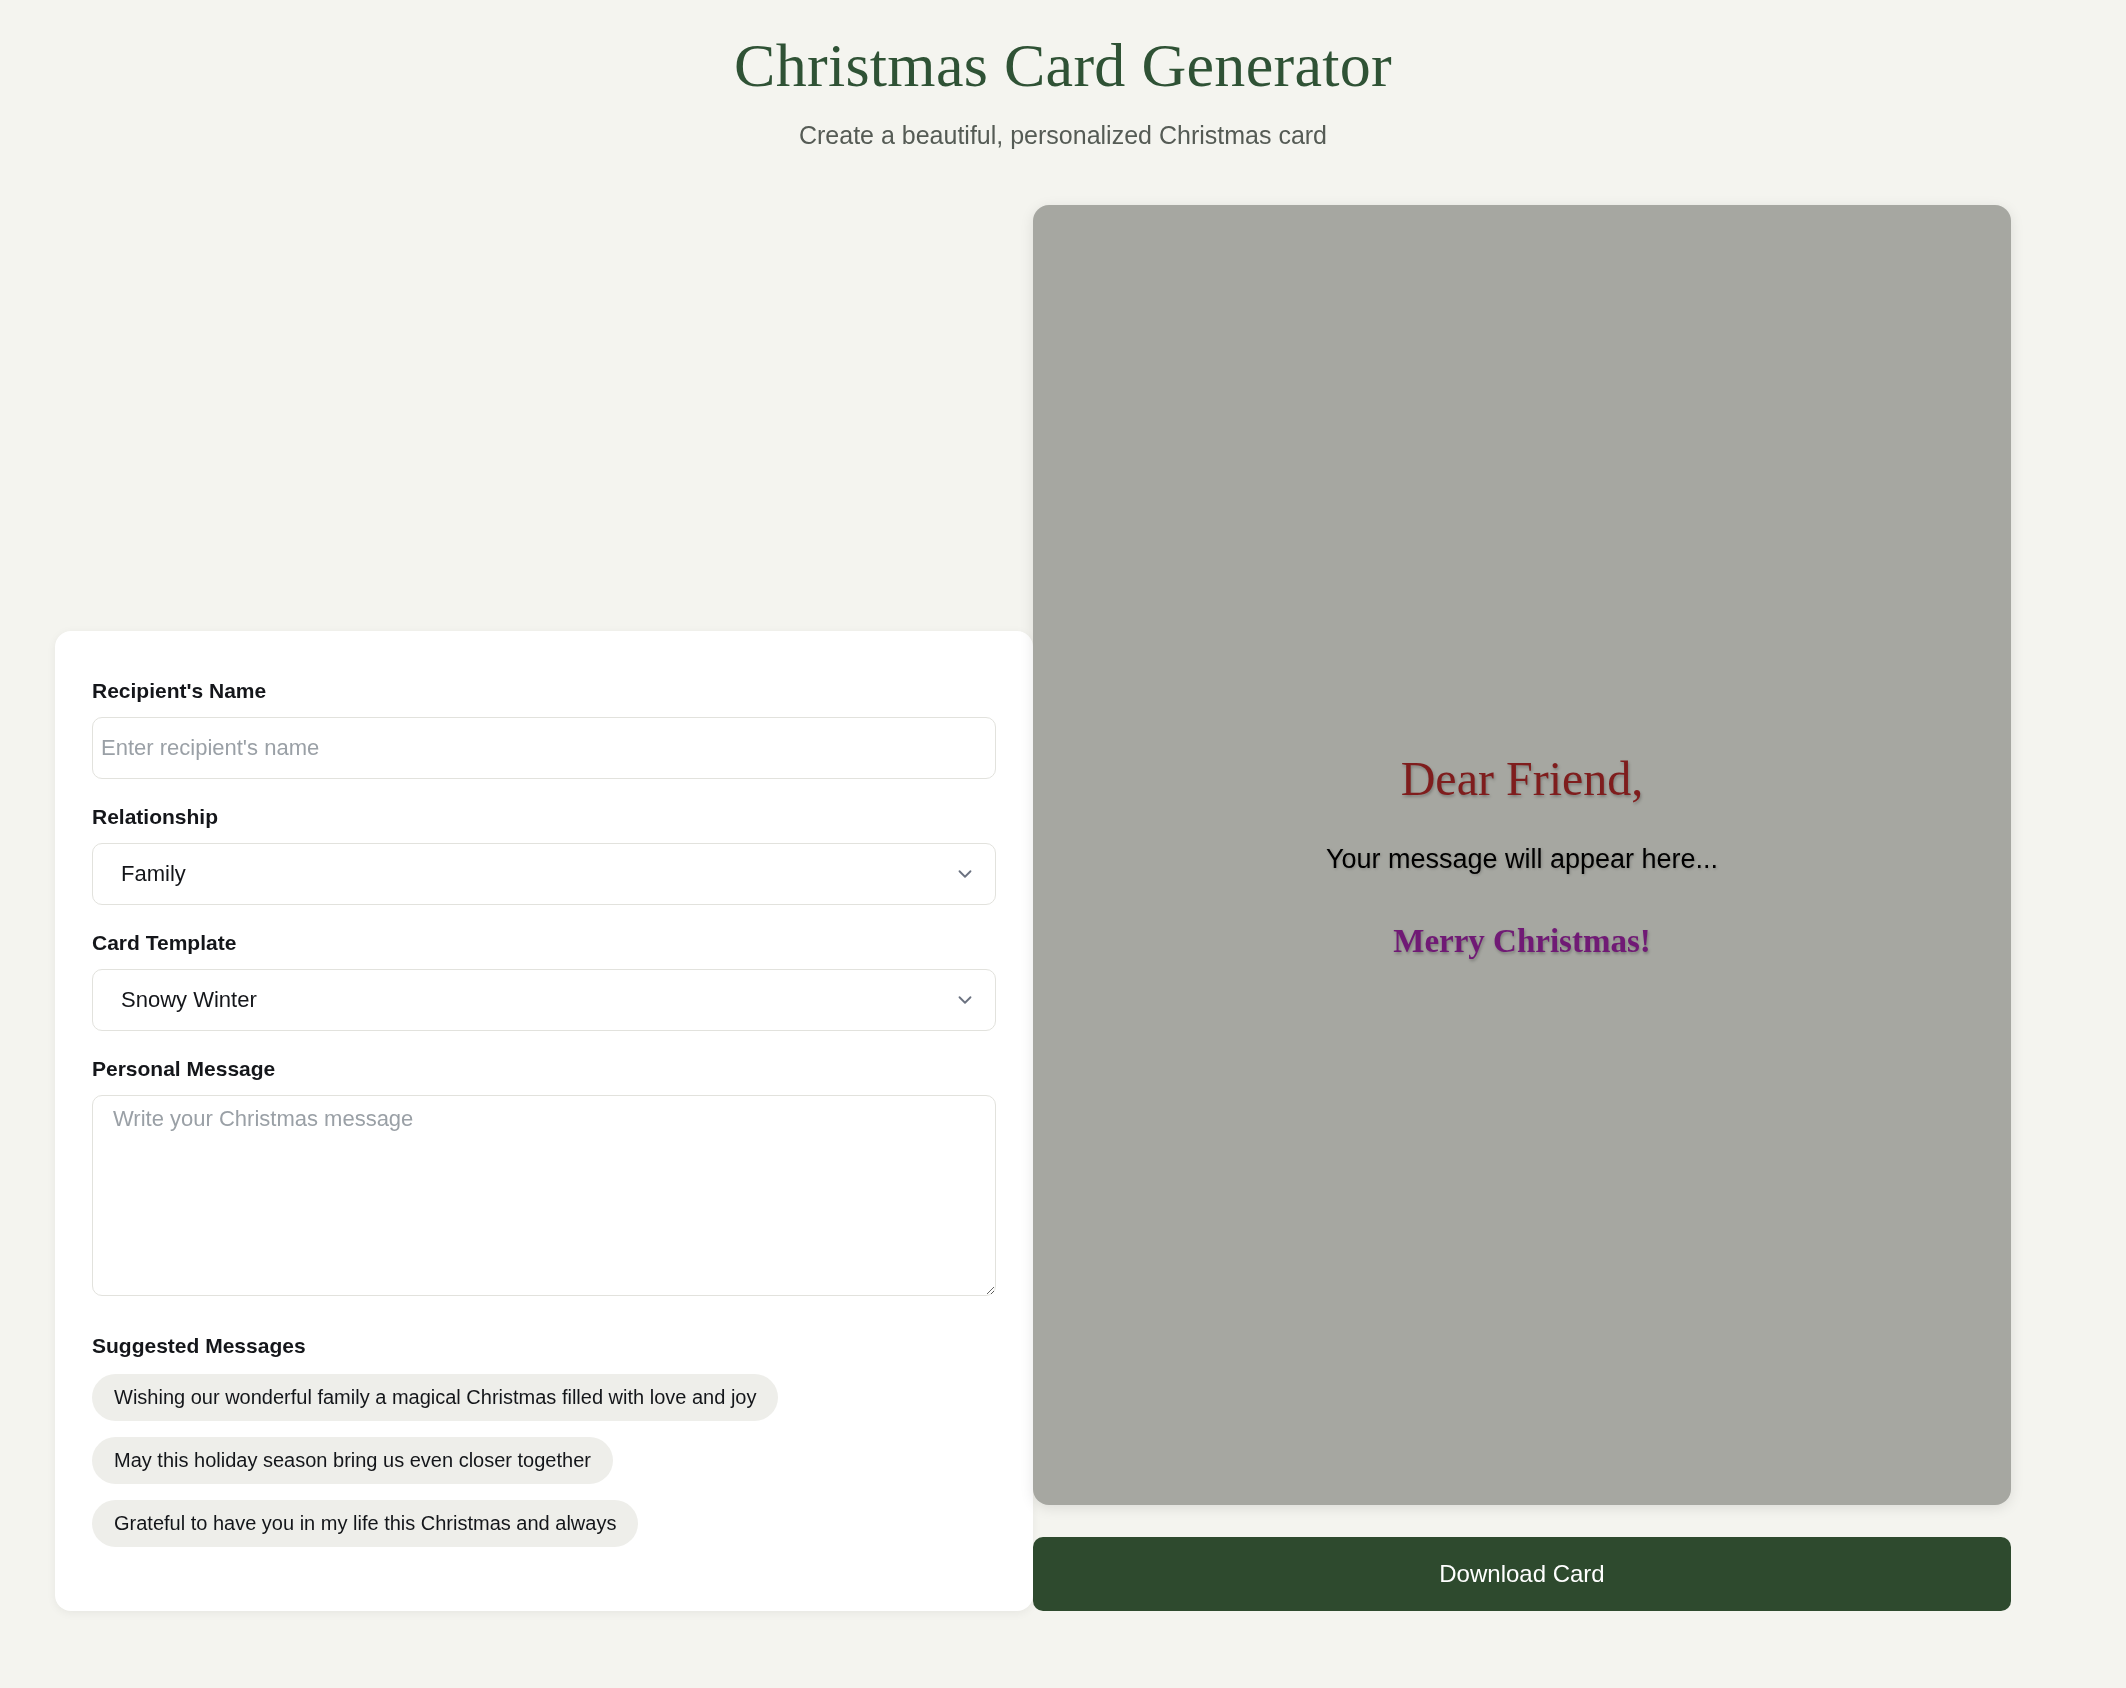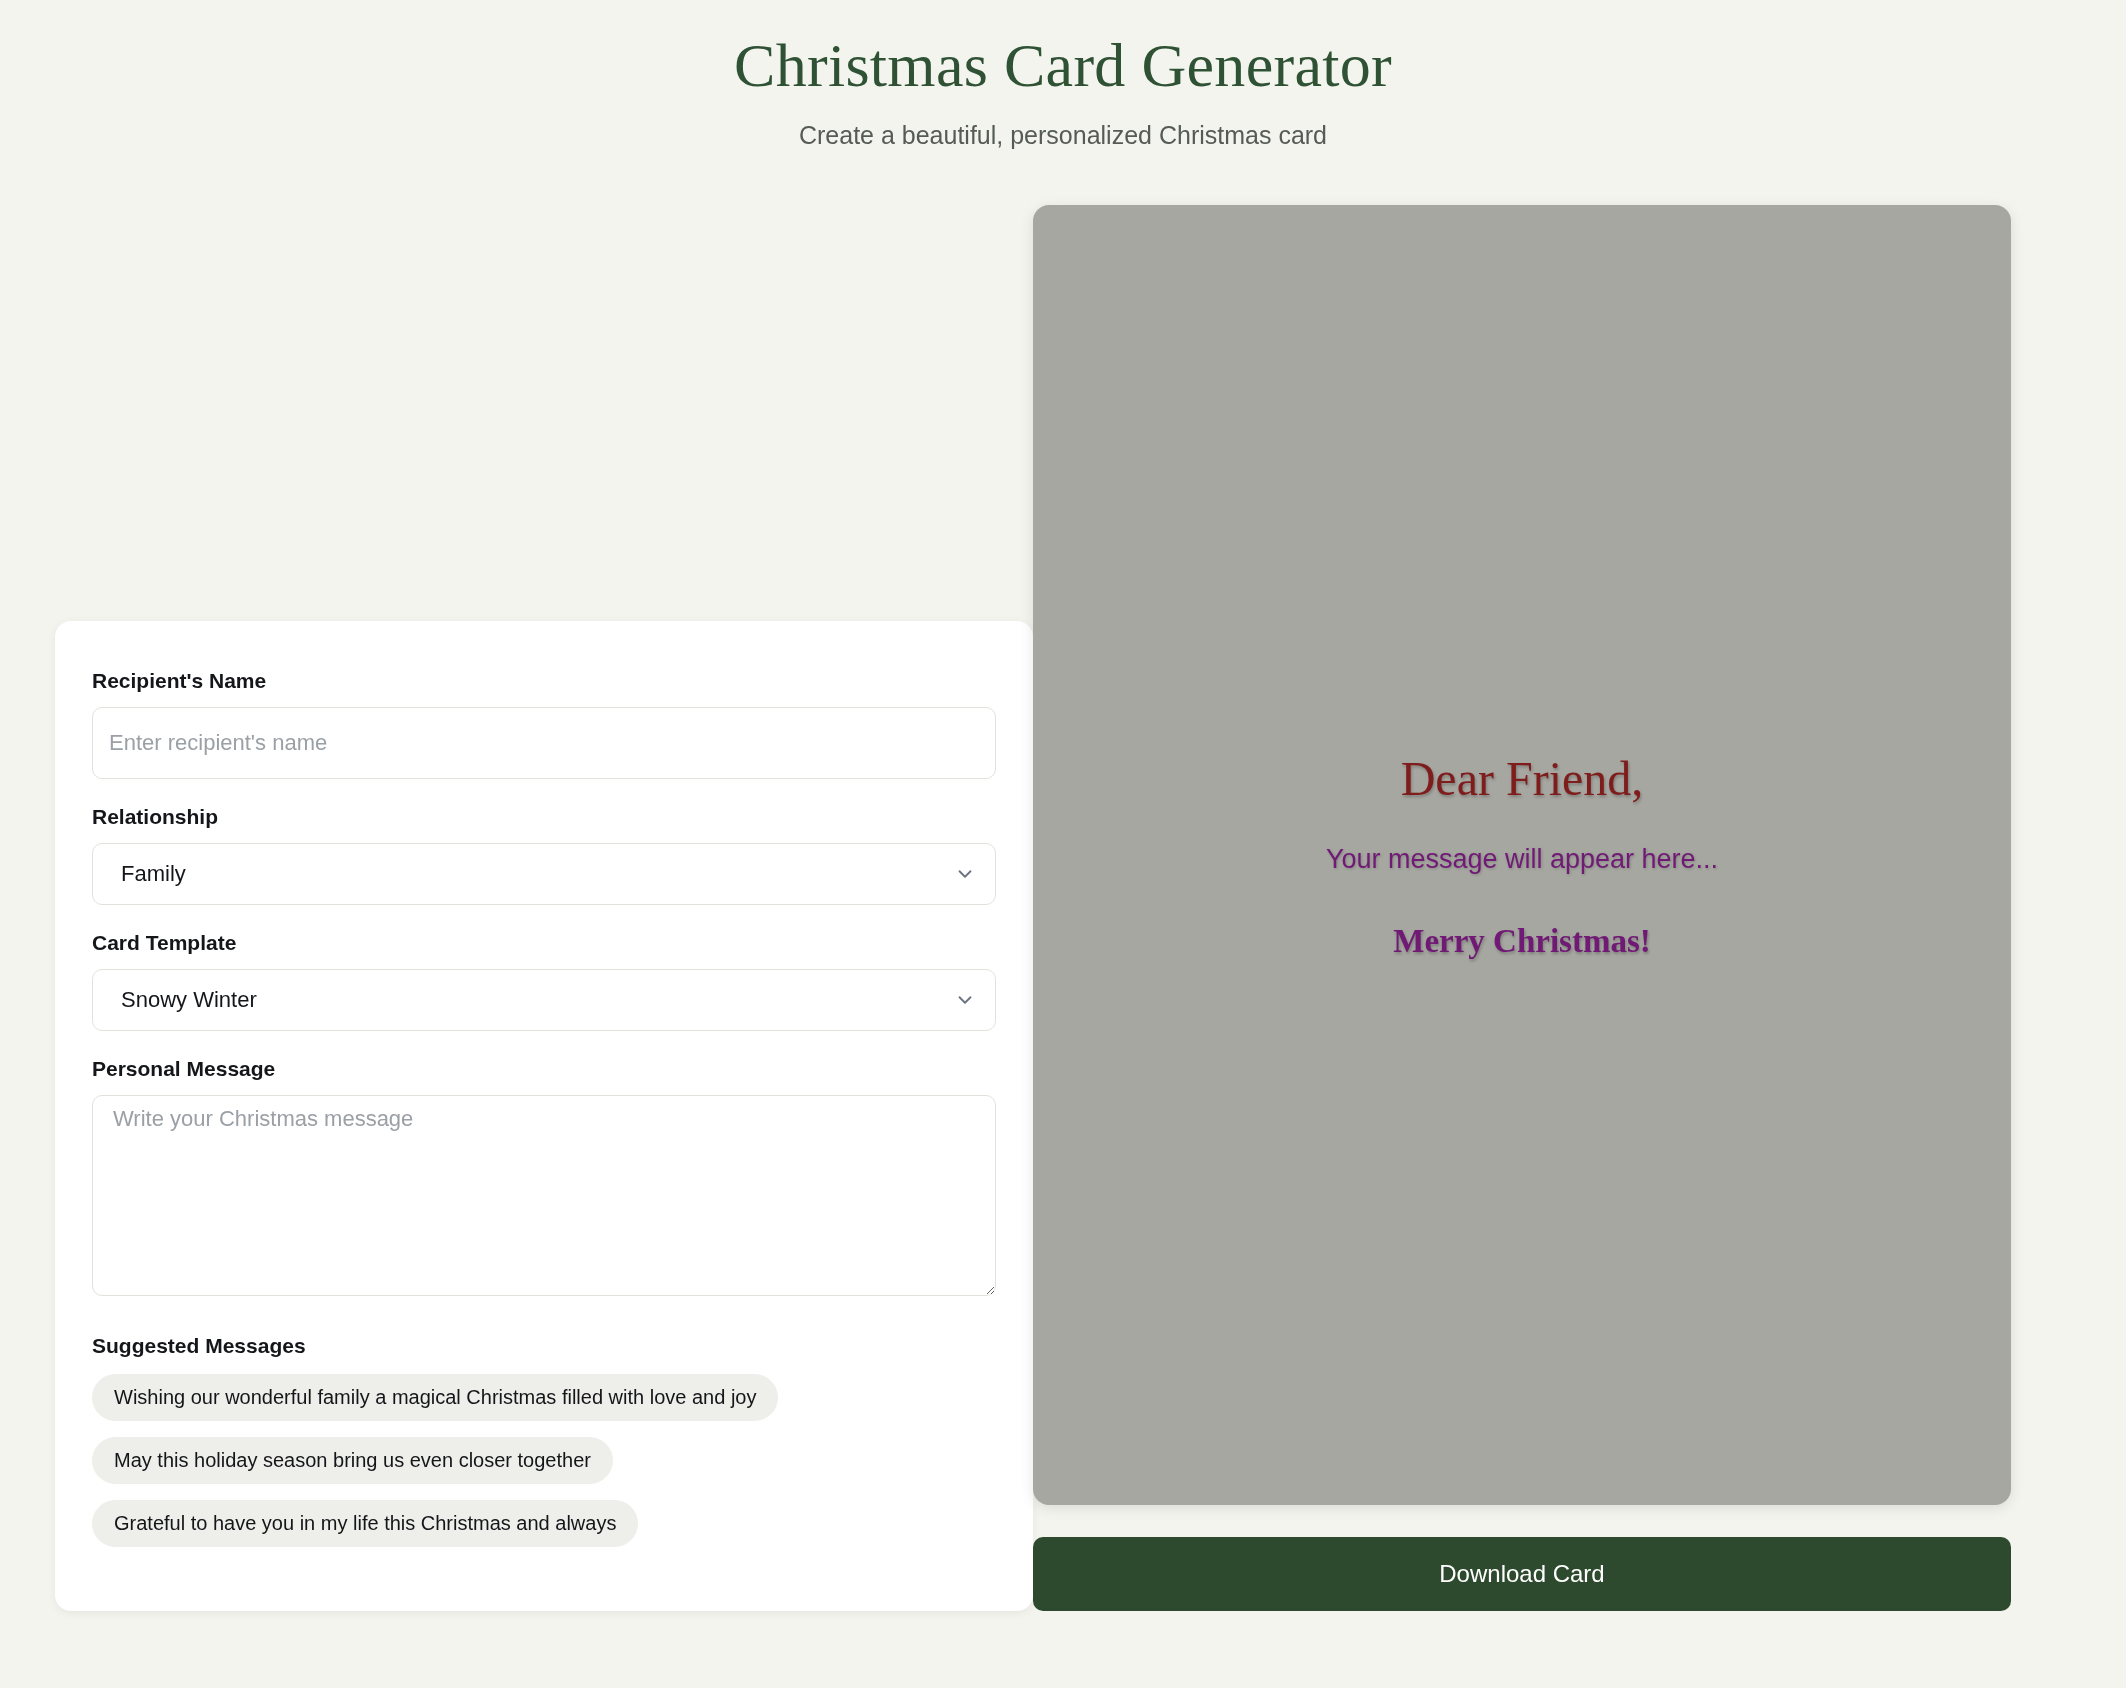--- a/index.html
+++ b/index.html
@@ -51,24 +51,24 @@
   .field { margin-bottom: 26px; }
   .field-label {
     display: block;
     font-size: 21px;
     font-weight: bold;
     color: #14161a;
     margin-bottom: 14px;
   }
   .text-input {
     width: 100%;
-    height: 72px;
+    height: 62px;
     border: 1px solid #e2e2dd;
     border-radius: 10px;
-    padding: 0 16px;
+    padding: 0 8px;
     font-size: 22px;
     color: #14161a;
     background: #fff;
     font-family: "Liberation Sans", sans-serif;
     outline: none;
   }
   .text-input::placeholder { color: #9aa0a6; }
   .select-wrap { position: relative; }
   .select-box {
     width: 100%;
@@ -148,21 +148,21 @@
   }
   .card-greeting {
     font-family: "Liberation Serif", serif;
     font-size: 48px;
     color: #7f1d1d;
     text-shadow: 1px 2px 3px rgba(0,0,0,0.25);
     margin-bottom: 38px;
   }
   .card-message {
     font-size: 27px;
-    color: #701a75;
+    color: #000000;
     text-shadow: 1px 1px 3px rgba(0,0,0,0.2);
     margin-bottom: 48px;
     text-align: center;
   }
   .card-signoff {
     font-family: "Liberation Serif", serif;
     font-size: 33px;
     font-weight: bold;
     color: #701a75;
     text-shadow: 1px 2px 3px rgba(0,0,0,0.25);

